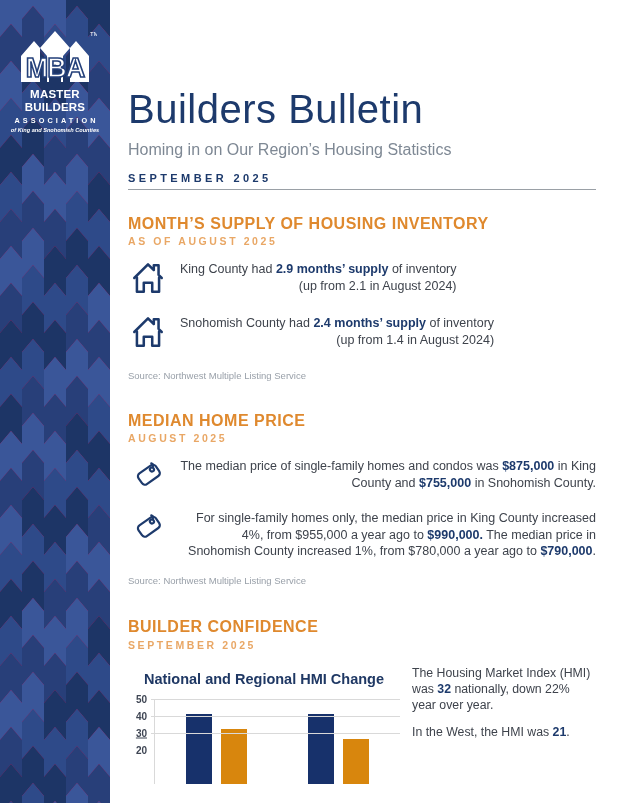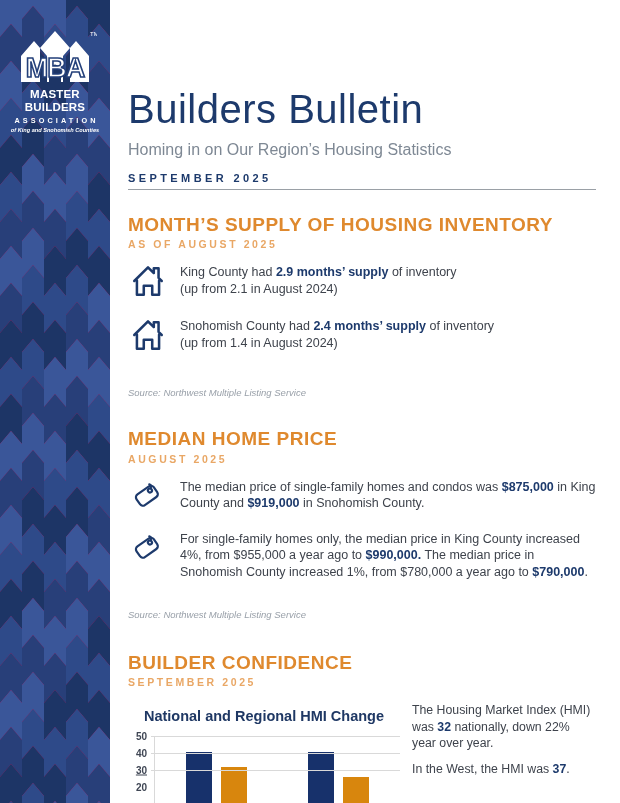--- a/index.html
+++ b/index.html
@@ -15,28 +15,28 @@
   .logo-assoc{font-size:7.3px;font-weight:bold;letter-spacing:3.1px;margin-top:2px;margin-left:3px;}
   .logo-sub{font-size:5.6px;font-weight:bold;font-style:italic;margin-top:2px;}
   
   .main{position:absolute;left:110px;top:12px;width:510px;height:803px;box-sizing:border-box;
         padding:76px 24px 0 18px;}
   .title{font-size:40px;font-weight:400;color:#1d3a6c;margin:0;letter-spacing:0.5px;line-height:1.05;}
   .subtitle{font-size:16px;color:#7e8894;margin-top:11px;line-height:1.1;}
   .date{font-size:11px;font-weight:bold;color:#1d3a6c;letter-spacing:3.4px;margin-top:13px;}
   .header-rule{border-bottom:1px solid #9aa0a6;margin-top:5px;}
   .section{margin-top:25px;}
-  .sec-heading{font-size:19px;font-weight:bold;color:#df892e;letter-spacing:0.5px;line-height:1.1;}
+  .sec-heading{font-size:16px;font-weight:bold;color:#df892e;letter-spacing:0.5px;line-height:1.1;}
   .sec-subheading{font-size:10.5px;font-weight:bold;color:#e9a765;letter-spacing:2.6px;margin-top:3px;}
-  .item{display:flex;margin-top:12px;align-items:flex-start;}
+  .item{display:flex;margin-top:12px;align-items:flex-start;text-align:right;}
   .item-icon{flex:0 0 40px;margin-right:12px;}
   .item-text{font-size:12.5px;color:#3e434c;line-height:1.32;padding-top:2px;}
   .b{font-weight:bold;color:#1d3a6c;}
   .note{font-size:12.5px;color:#3e434c;margin-top:11px;line-height:1.32;}
-  .source{font-size:9.5px;font-style:italic;color:#99a0a9;margin-top:29px;line-height:1.3;}
+  .source{font-size:9.5px;color:#99a0a9;margin-top:15px;line-height:1.3;}
   
   .confidence-row{display:flex;margin-top:12px;}
   .chart-col{flex:0 0 272px;width:272px;}
   .text-col{flex:1;padding-left:12px;padding-top:2px;}
   .text-col p{font-size:12.3px;color:#3e434c;line-height:1.33;margin:0 0 10px 0;}
   
   .chart-title{font-size:14.5px;font-weight:bold;color:#1f3864;text-align:center;margin:8px 8px 12px 8px;}
   .plot-wrap{display:flex;}
   .y-labels{flex:0 0 26px;position:relative;height:85px;}
   .y-label{position:absolute;right:7px;transform:translateY(-50%);font-size:10px;font-weight:bold;color:#3f4654;}
@@ -233,21 +233,21 @@
     <div class="item">
       <span class="item-icon">
         <svg width="38" height="36" viewBox="0 0 36 36" fill="none" stroke="#1d3a6c" stroke-width="2.2" stroke-linecap="round" stroke-linejoin="round">
           <g transform="rotate(-35 18 18)">
             <rect x="7" y="12" width="21" height="13" rx="3.5"></rect>
             <circle cx="23" cy="16" r="2"></circle>
             <path d="M25,14.5 Q27.5,12.5 26,10.5"></path>
           </g>
         </svg>
       </span>
-      <span class="item-text"><span>The median price of single-family homes and condos was </span><span class="b">$875,000</span><span> in King County and </span><span class="b">$919,000</span><span> in Snohomish County.</span></span>
+      <span class="item-text"><span>The median price of single-family homes and condos was </span><span class="b">$875,000</span><span> in King County and </span><span class="b">$755,000</span><span> in Snohomish County.</span></span>
     </div>
 
     <div class="item">
       <span class="item-icon">
         <svg width="38" height="36" viewBox="0 0 36 36" fill="none" stroke="#1d3a6c" stroke-width="2.2" stroke-linecap="round" stroke-linejoin="round">
           <g transform="rotate(-35 18 18)">
             <rect x="7" y="12" width="21" height="13" rx="3.5"></rect>
             <circle cx="23" cy="16" r="2"></circle>
             <path d="M25,14.5 Q27.5,12.5 26,10.5"></path>
           </g>
@@ -287,19 +287,19 @@
           <div class="gridline" style="top: 0px;"></div>
               <div class="gridline" style="top: 17px;"></div>
               <div class="gridline" style="top: 34px;"></div>
             </div>
         </div>
 
       </div>
 
       <div class="text-col">
         <p><span>The Housing Market Index (HMI) was </span><span class="b">32</span><span> nationally, down 22% year over year.</span></p>
-        <p><span>In the West, the HMI was </span><span class="b">37</span><span>.</span></p>
+        <p><span>In the West, the HMI was </span><span class="b">21</span><span>.</span></p>
 
       </div>
     </div>
   </div>
 
 </div>
 
 </body></html>

